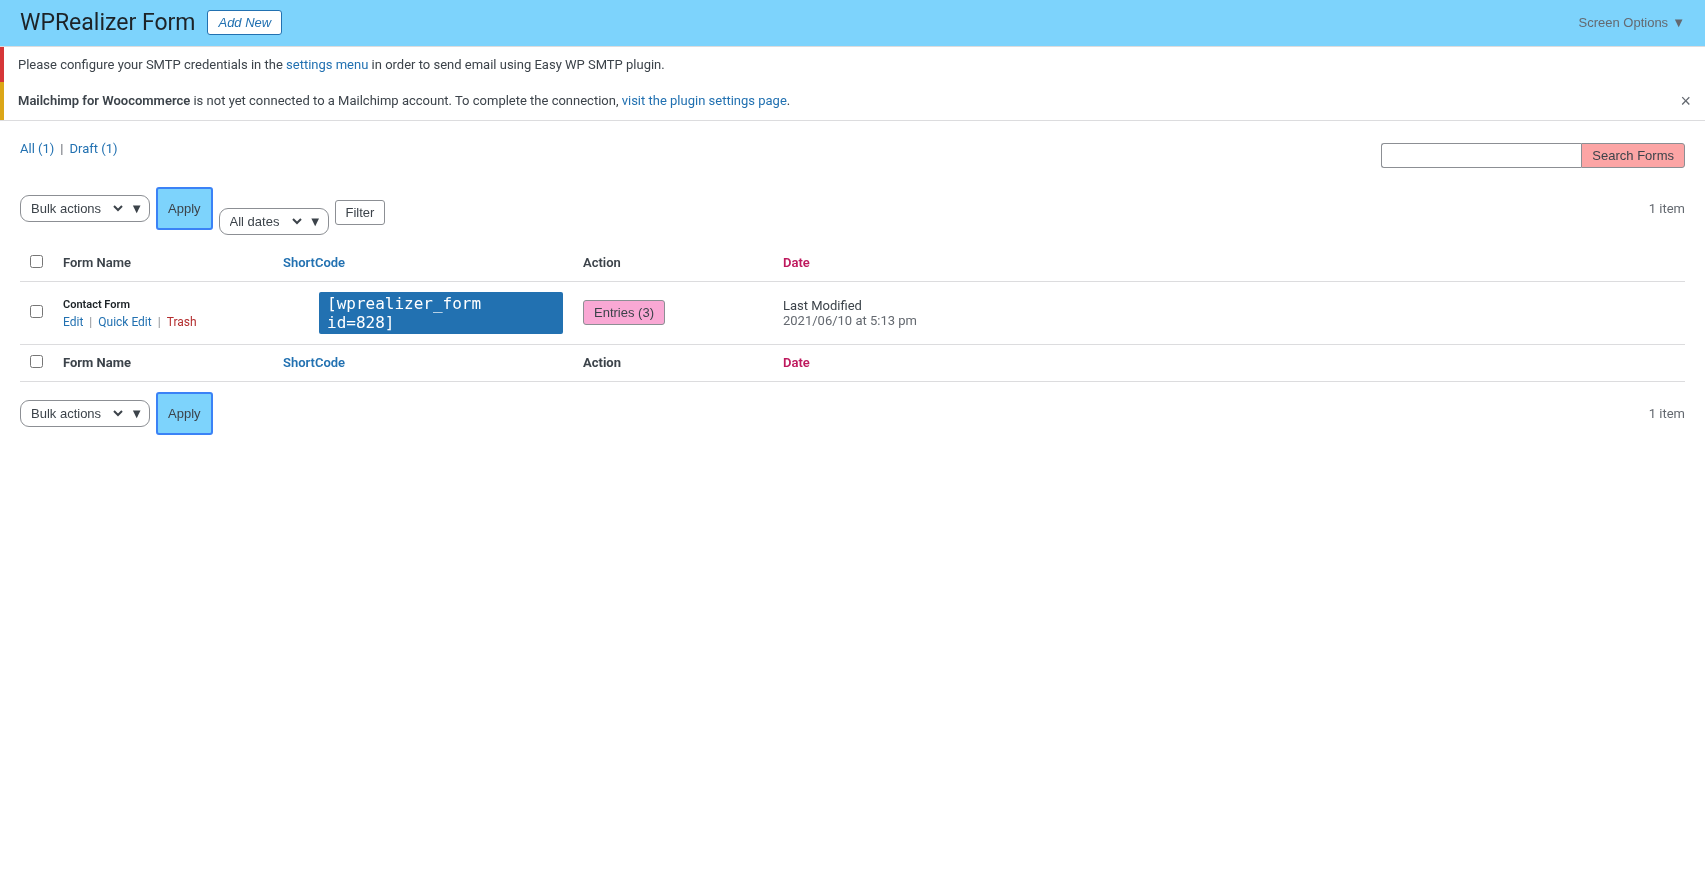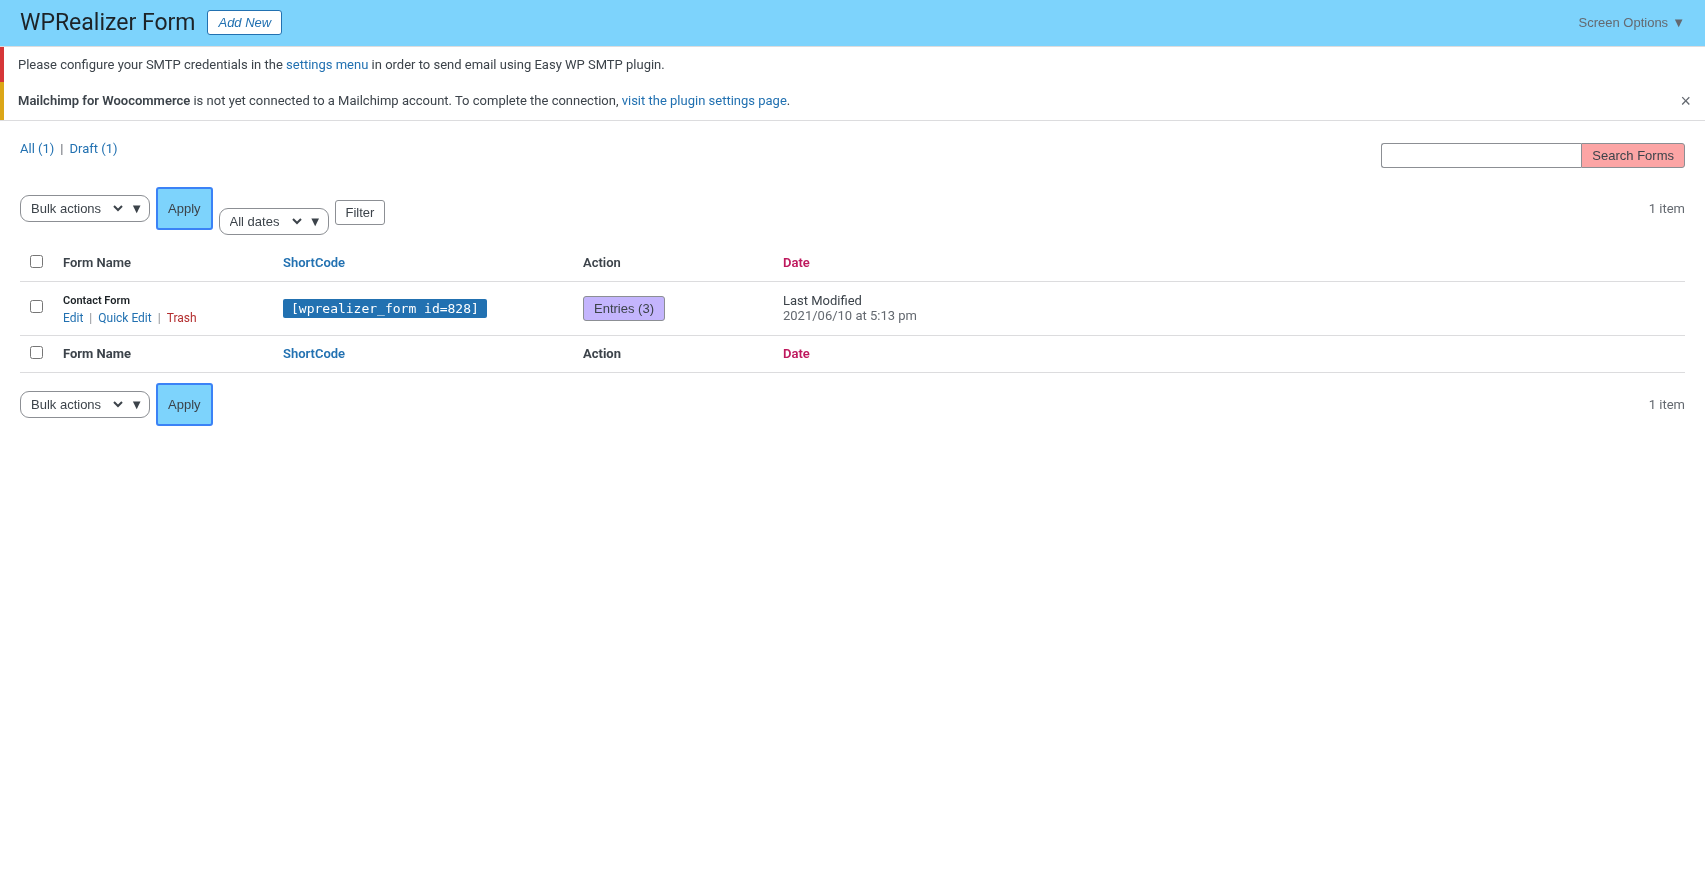--- a/index.html
+++ b/index.html
@@ -171,31 +171,32 @@
     .row-action-link { color: #2271b1; text-decoration: none; font-size: 12px; }
     .row-action-link.trash { color: #b32d2e; }
     .row-action-separator { color: #8c8f94; font-size: 12px; }
 
     .shortcode-badge {
       background: #2271b1;
       color: #fff;
       padding: 2px 8px;
       border-radius: 2px;
       font-family: monospace;
-      font-size: 13px;
+      font-size: 16px;
       cursor: text;
       display: inline-block;
+      margin-left: 36px;
     }
 
     .shortcode-header { color: #2271b1; font-weight: 600; }
     .date-header { color: #be185d; font-weight: 600; }
 
     .entries-btn {
       border: 1px solid #8c8f94;
-      background: #c4b5fd;
+      background: #f9a8d4;
       color: #3c434a;
       padding: 4px 10px;
       border-radius: 3px;
       cursor: pointer;
       font-size: 13px;
     }
 
     .date-modified { font-size: 13px; color: #646970; }
     .date-modified .date-label { color: #3c434a; }
 

